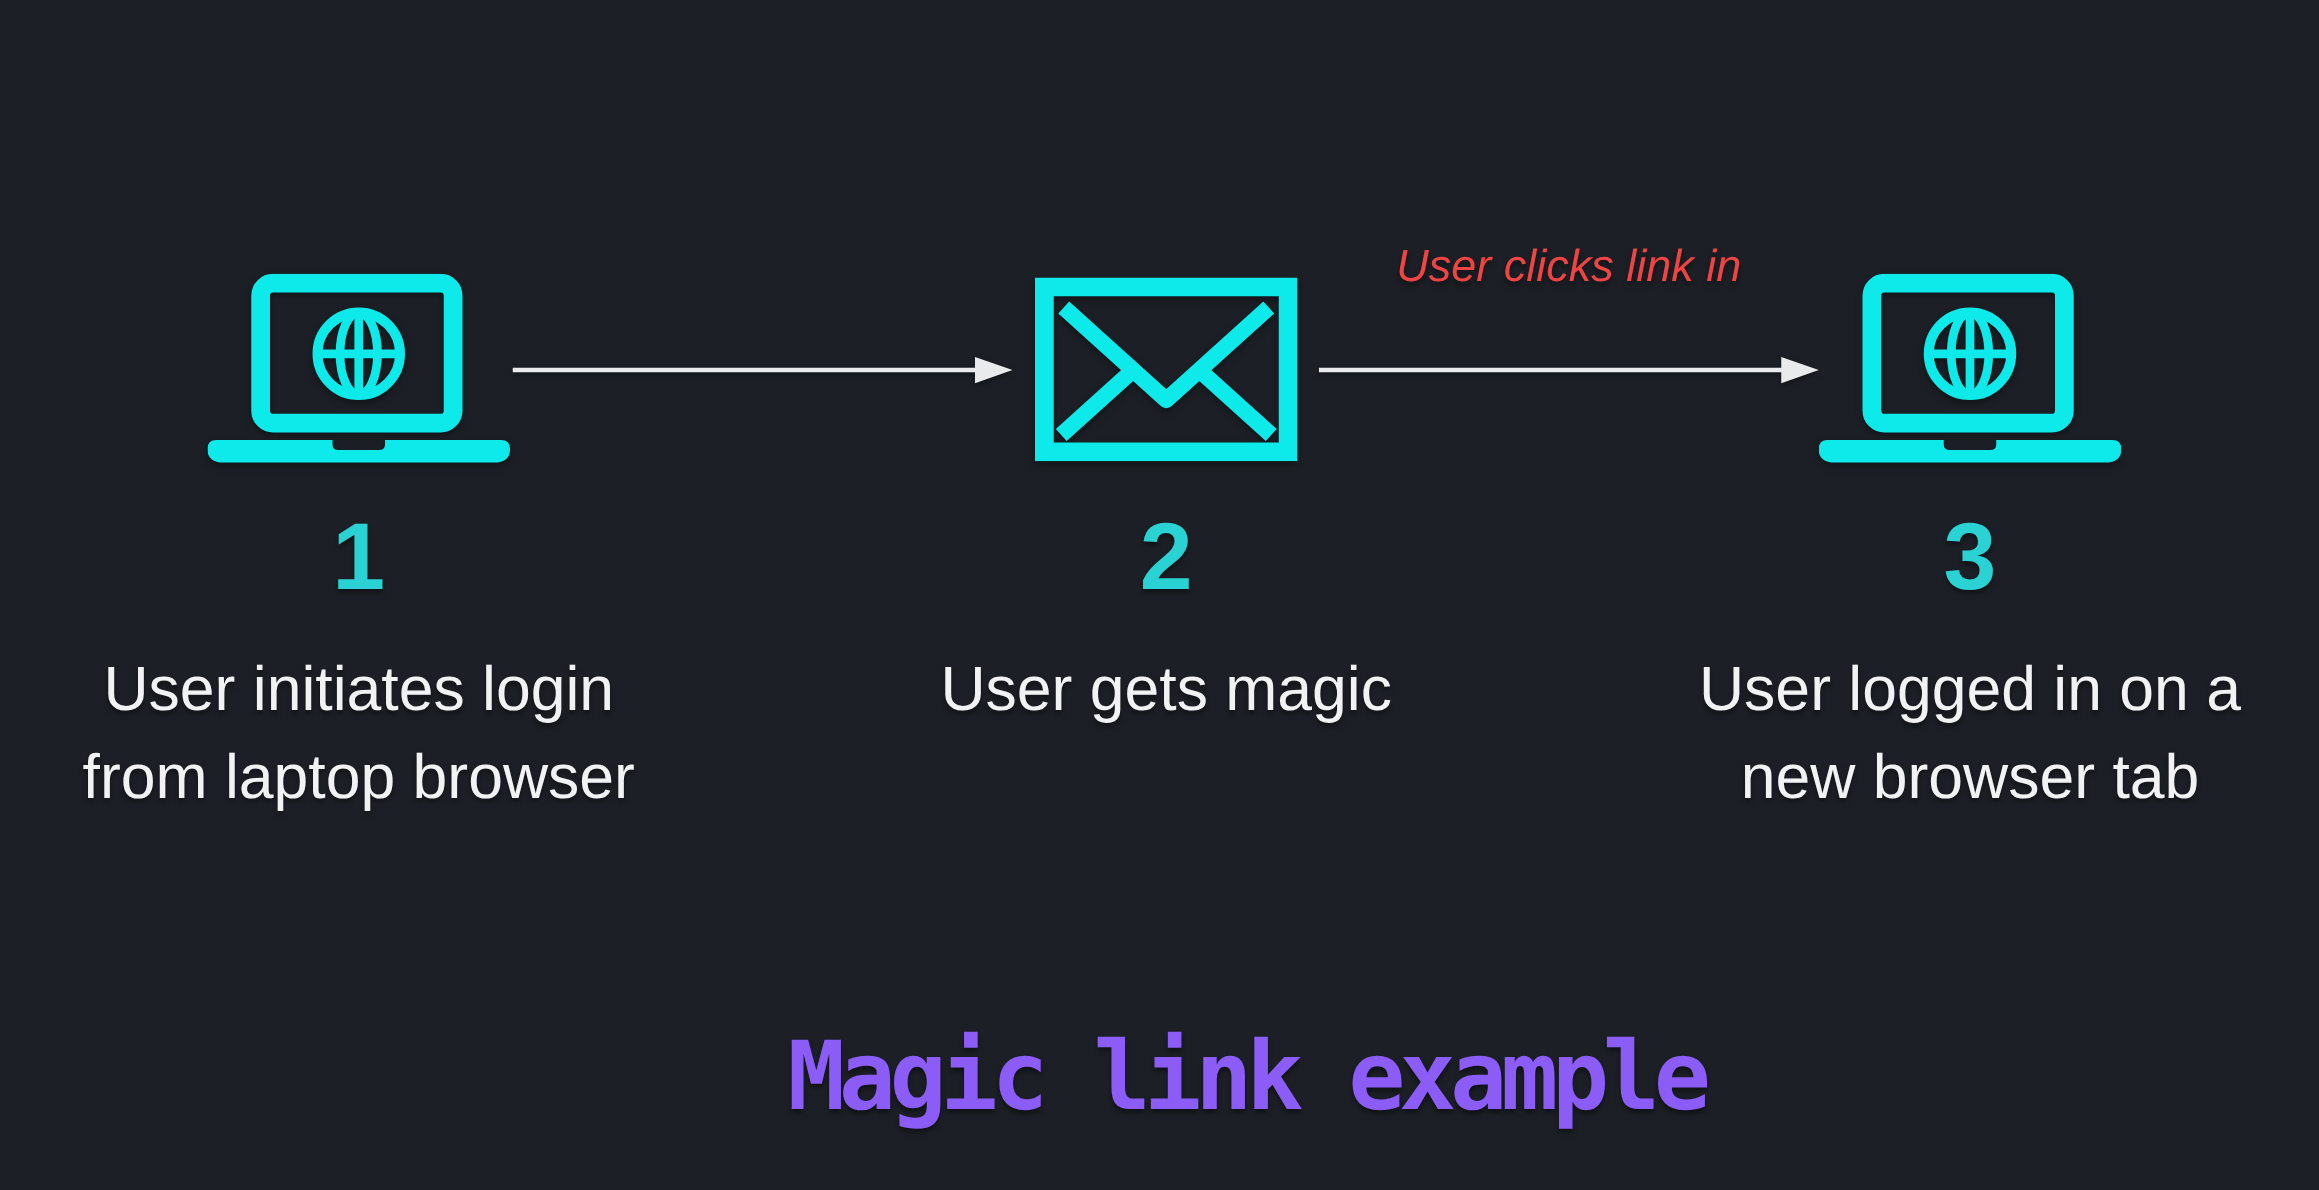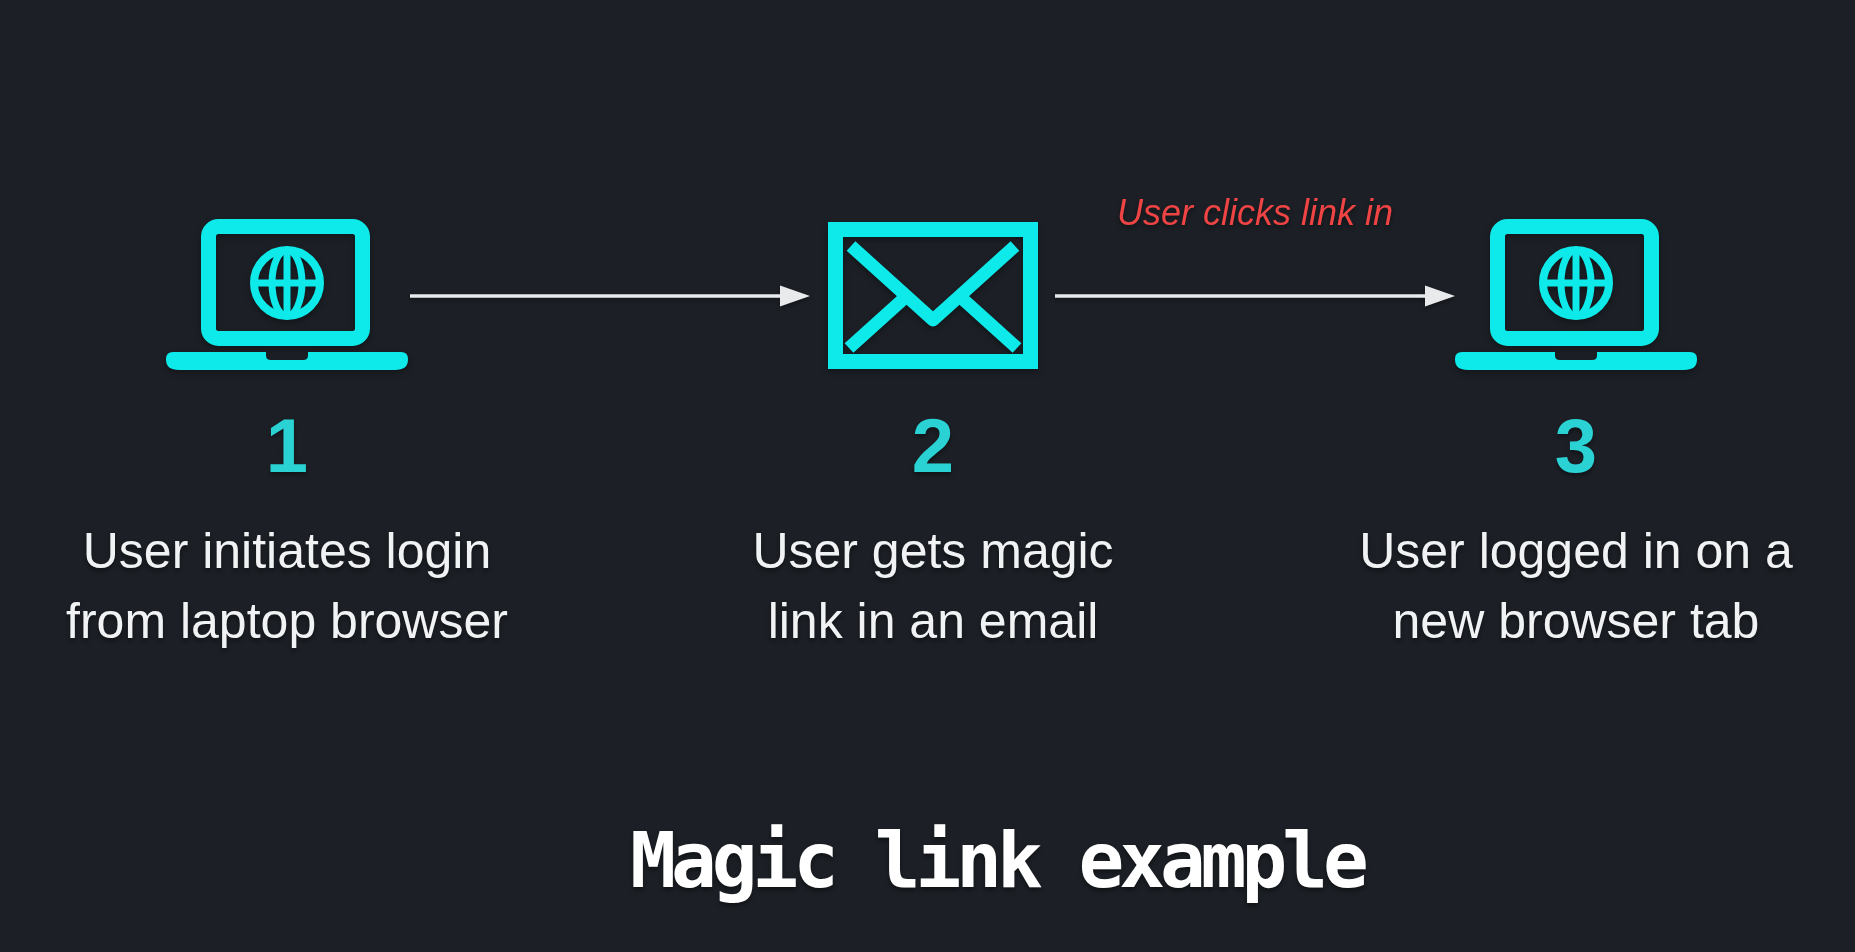--- a/index.html
+++ b/index.html
@@ -57,21 +57,21 @@
   .diagram-title {
     left: 597px;
     top: 818px;
     width: 800px;
     text-align: center;
     font-family: "DejaVu Sans Mono", monospace;
     font-weight: bold;
     font-size: 76px;
     letter-spacing: -5px;
     line-height: 86px;
-    color: #ffffff;
+    color: #8b5cf6;
     text-shadow: 0 3px 4px rgba(0,0,0,0.45);
     white-space: nowrap;
   }
   .cyan-stroke { stroke: #0ee9e9; fill: none; }
   .cyan-fill   { fill: #0ee9e9; }
   .arrow-stroke { stroke: #e9eaec; }
   .arrow-fill   { fill: #e9eaec; }
 </style>
 </head>
 <body>
@@ -120,21 +120,20 @@
   <div class="abs step-number" style="left:137px;">1</div>
   <div class="abs step-number" style="left:783px;">2</div>
   <div class="abs step-number" style="left:1426px;">3</div>
 
   <div class="abs step-caption" style="left:-13px;">
     <div>User initiates login</div>
     <div>from laptop browser</div>
   </div>
   <div class="abs step-caption" style="left:633px;">
     <div>User gets magic</div>
-    <div>link in an email</div>
   </div>
   <div class="abs step-caption" style="left:1276px;">
     <div>User logged in on a</div>
     <div>new browser tab</div>
   </div>
 
   <div class="abs diagram-title">Magic link example</div>
 
 </div>
 

